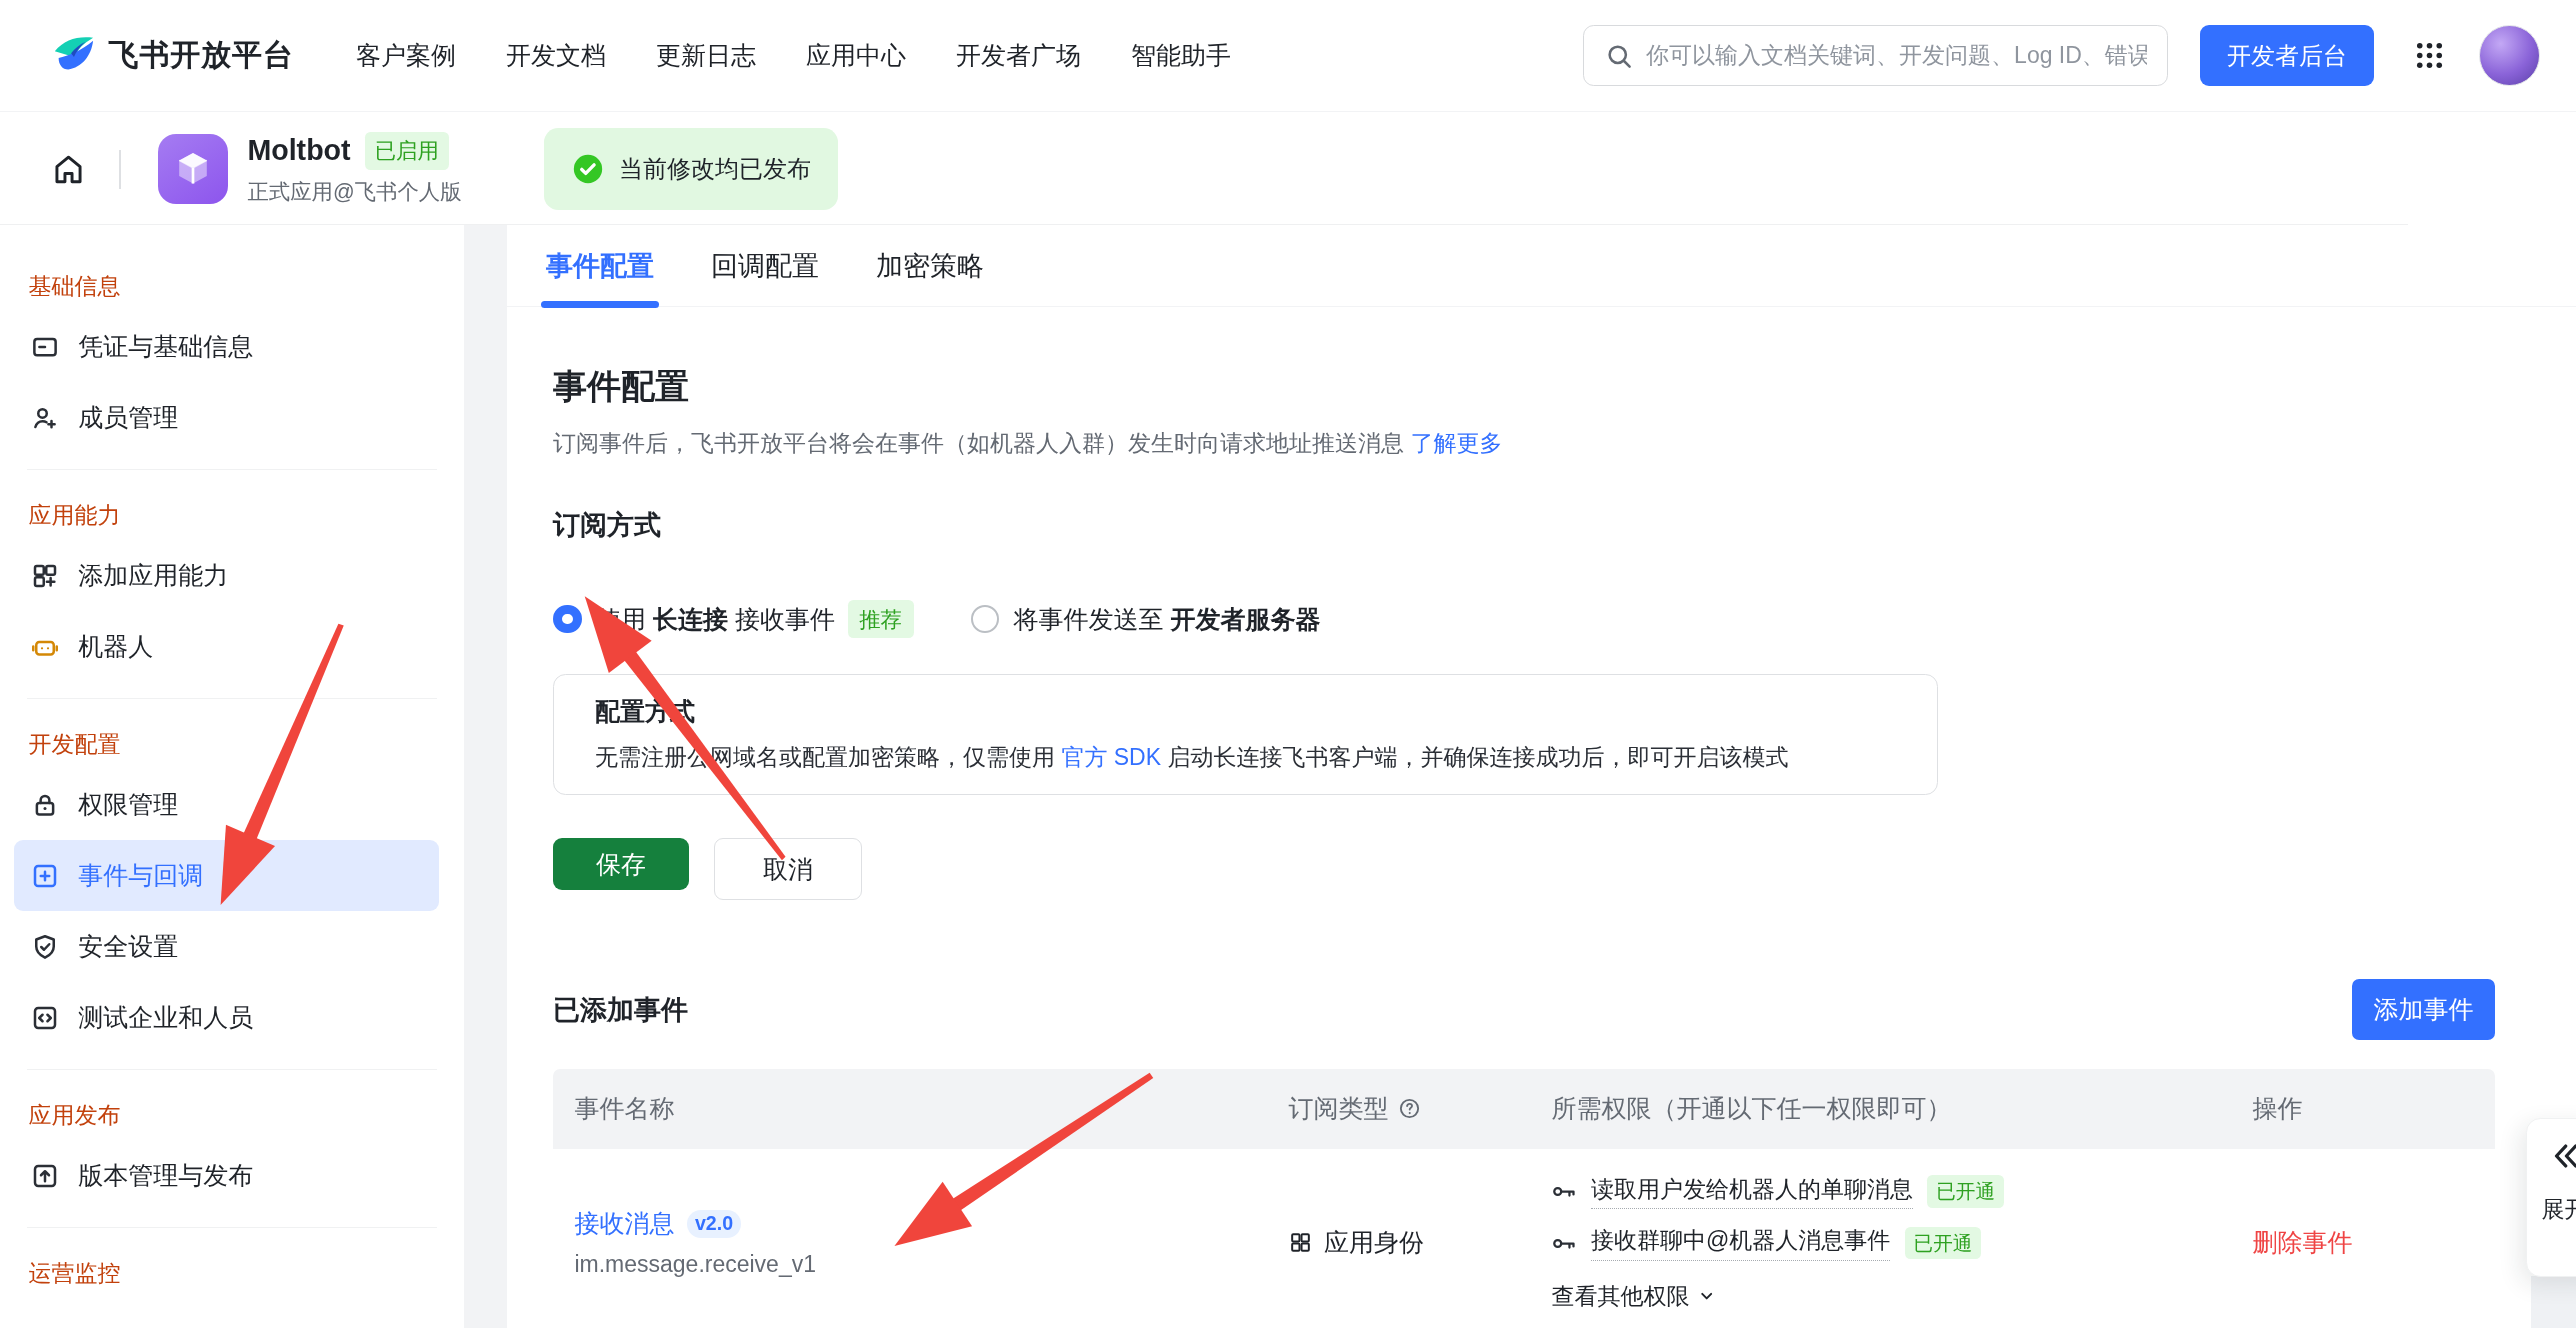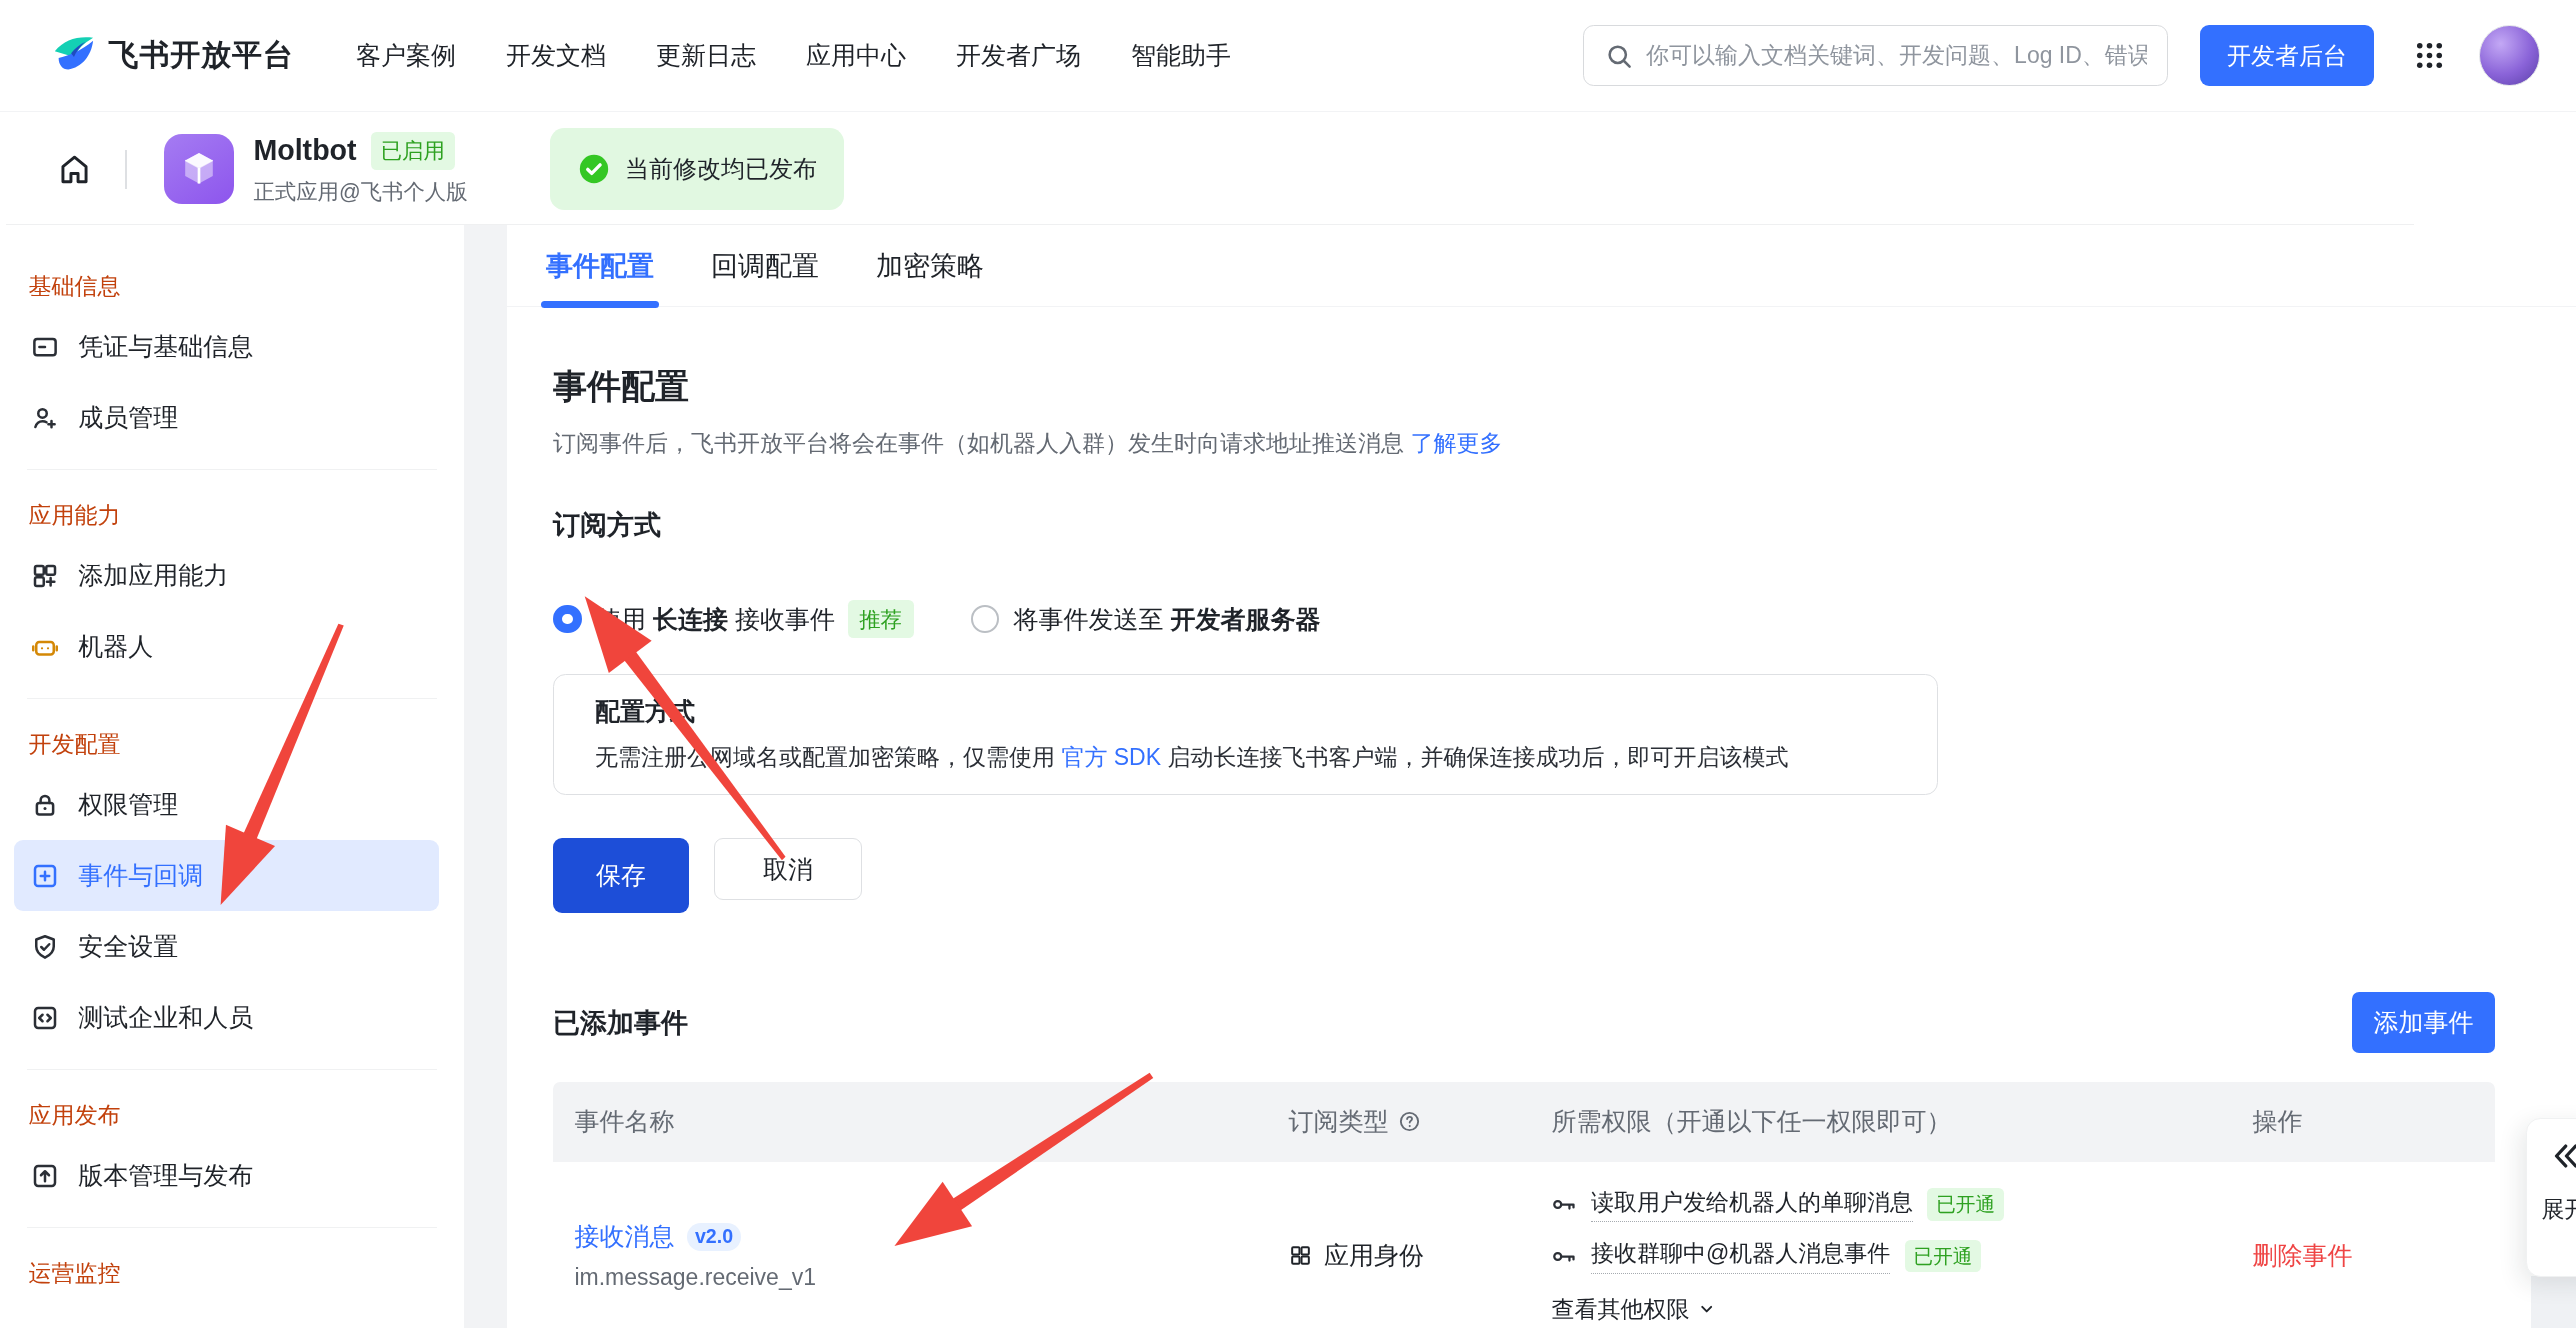--- a/index.html
+++ b/index.html
@@ -37,21 +37,21 @@
   }
   .apps-grid { margin-left:36px; cursor:pointer; }
   .avatar {
     margin-left:30px; width:61px; height:61px; border-radius:50%;
     background: radial-gradient(circle at 35% 30%, #c3a8f5, #8a63d8 55%, #5a3fa8 100%);
     border:0.9px solid #e3e5e8; cursor:pointer;
   }
 
   
   .appbar {
-    position:absolute; left:6px; top:114px; width:2408px; height:111px;
+    position:absolute; left:0; top:114px; width:2408px; height:111px;
     background:#fff; border-bottom:1.8px solid #eff0f1;
     display:flex; align-items:center; padding:0 50px;
   }
   .home-btn { cursor:pointer; }
   .appbar-divider { width:1.8px; height:39px; background:#dee0e3; margin:0 37px 0 32px; }
   .app-tile {
     width:70px; height:70px; border-radius:18px;
     background: linear-gradient(145deg, #a57cf2, #8d55ed);
     display:flex; align-items:center; justify-content:center; flex:none;
   }
@@ -117,21 +117,21 @@
 
   .config-box {
     margin-top:36px; width:1385px; border:1.8px solid #dee0e3; border-radius:12.5px;
     padding:19.6px 41px 21.4px;
   }
   .config-box-title { font-size:25px; font-weight:600; }
   .config-box-body { margin-top:14.3px; font-size:23px; color:#2b2f36; }
 
   .btn-row { margin-top:43px; display:flex; gap:25px; }
   .btn-primary {
-    width:136px; height:75px; background:#1d4ed8; color:#fff; border:none; border-radius:9px;
+    width:136px; height:52px; background:#15803d; color:#fff; border:none; border-radius:9px;
     font-size:25px; font-family:inherit; cursor:pointer;
   }
   .btn-plain {
     width:148px; height:62px; background:#fff; color:#1f2329; border:1.8px solid #dee0e3; border-radius:9px;
     font-size:25px; font-family:inherit; cursor:pointer;
   }
 
   .added-row { margin-top:79px; width:1942px; display:flex; align-items:center; justify-content:space-between;gap:33px; }
   .btn-add {
     height:61px; padding:0 21.4px; background:#3370ff; color:#fff; border:none; border-radius:7.1px;

